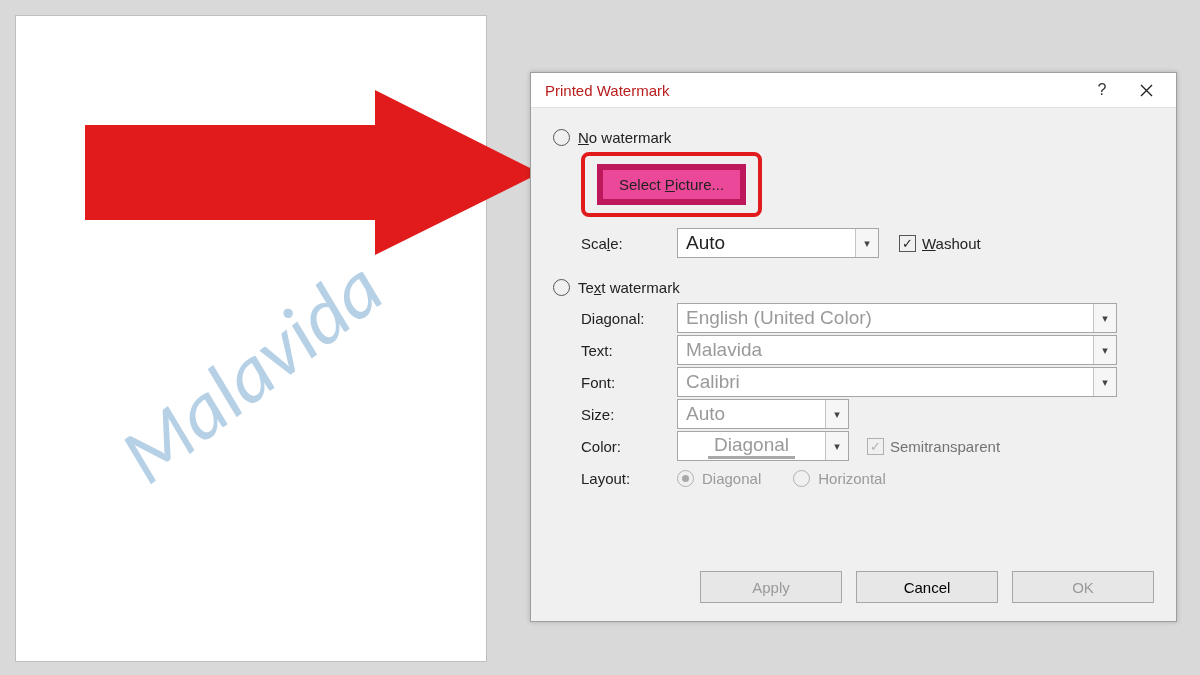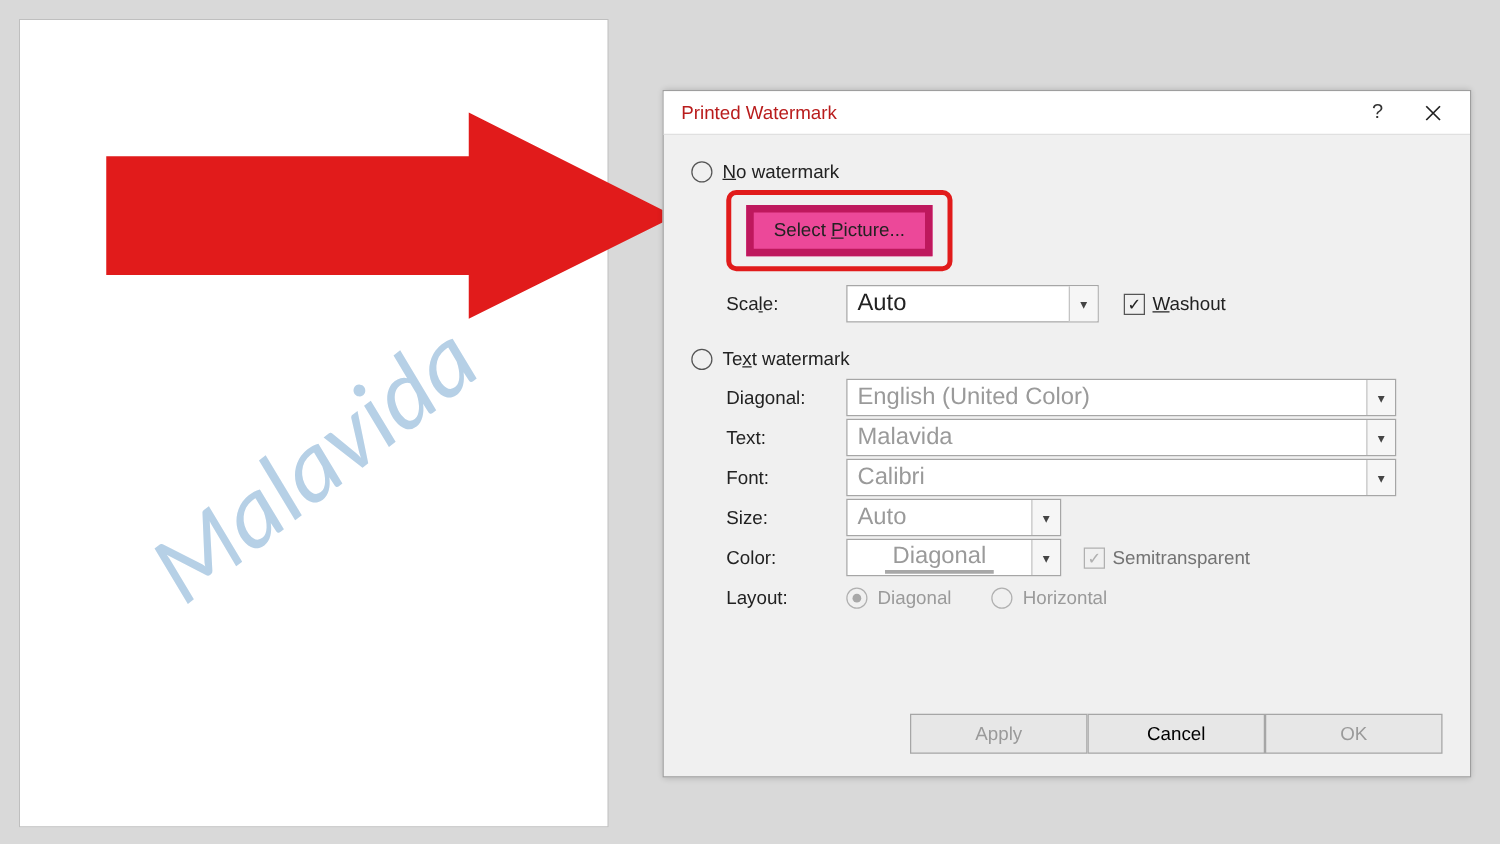--- a/index.html
+++ b/index.html
@@ -26,21 +26,21 @@
   .combo .val{flex:1;padding:0 8px;font-size:19px}
   .combo .dd{width:22px;height:100%;display:flex;align-items:center;justify-content:center;border-left:1px solid #c4c4c4;background:#f6f6f6;font-size:11px;color:#444}
   .chk{width:15px;height:15px;border:1px solid #555;display:inline-flex;align-items:center;justify-content:center;margin-right:6px;font-size:13px;line-height:1}
   .chk.dis{border-color:#b0b0b0;color:#b0b0b0}
   .color-swatch{display:flex;align-items:center;justify-content:center;width:145px}
   .color-underline{border-bottom:3px solid #a8a8a8;padding:0 6px;color:#9a9a9a}
   .layout-opts{display:flex;align-items:center;gap:32px}
   .layout-opts .radio{border-color:#b0b0b0}
   .layout-opts .on::after{background:#a8a8a8}
   .layout-opts span{color:#9a9a9a}
-  .footer{position:absolute;bottom:18px;right:22px;display:flex;}
+  .footer{position:absolute;bottom:18px;right:22px;display:flex;gap:14px}
   .btn{width:140px;height:30px;border:1px solid #a6a6a6;background:#e7e7e7;display:flex;align-items:center;justify-content:center;font-size:15px}
   .btn.dis{color:#9a9a9a}
   .dotted{border:1px dotted #888}
 </style>
 </head>
 <body>
 
 <div class="page">
   <div class="watermark">Malavida</div>
 </div>

